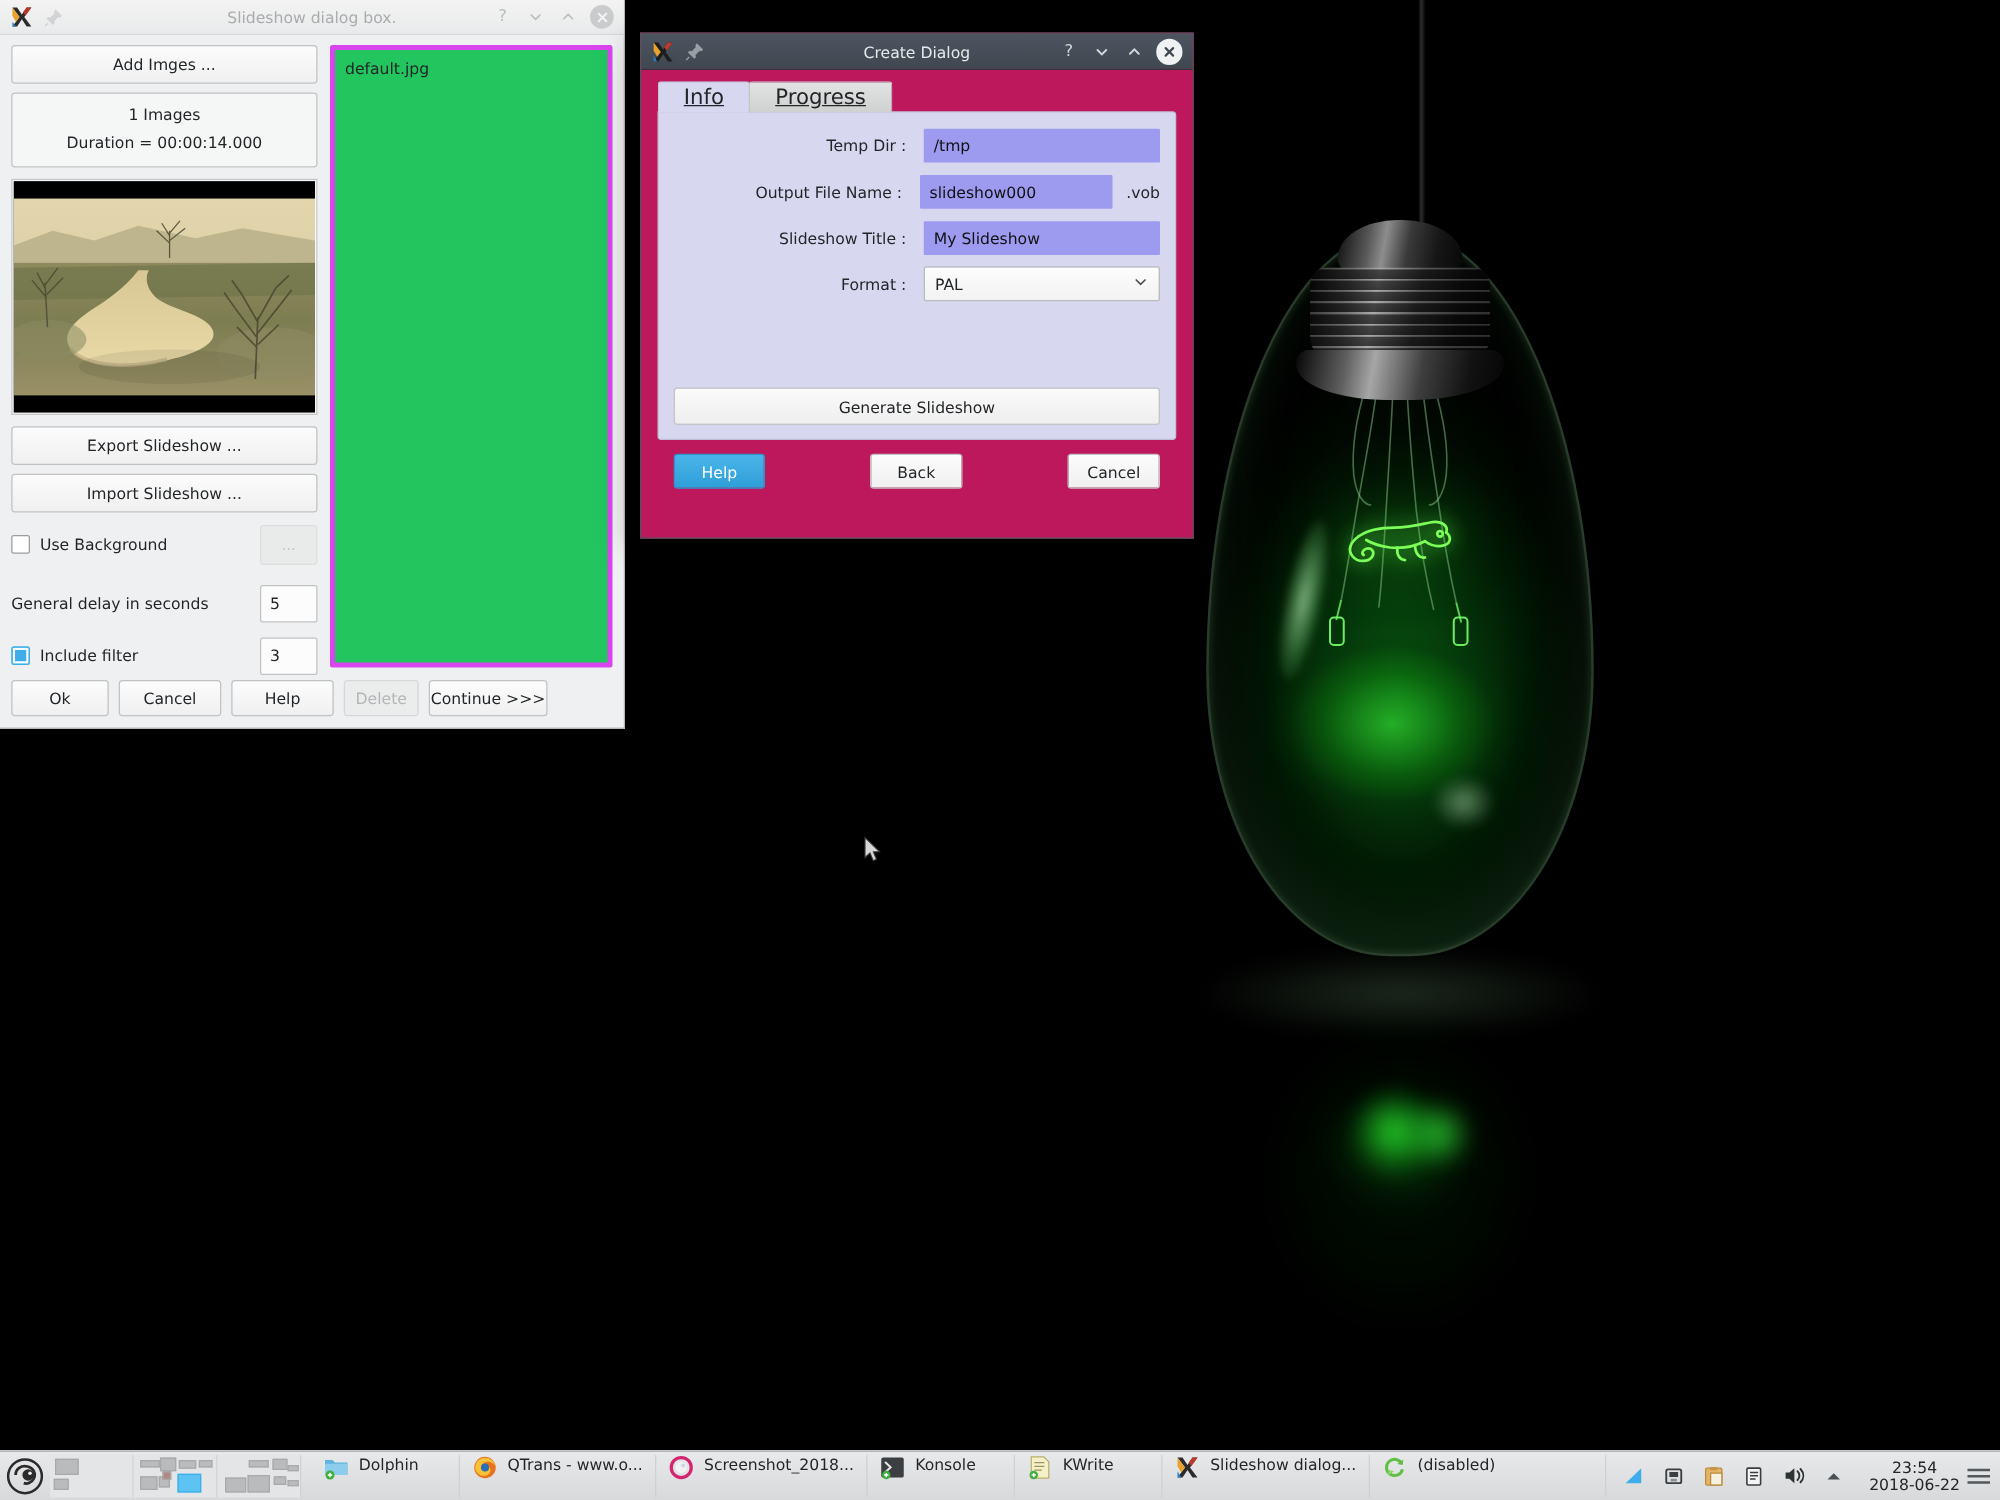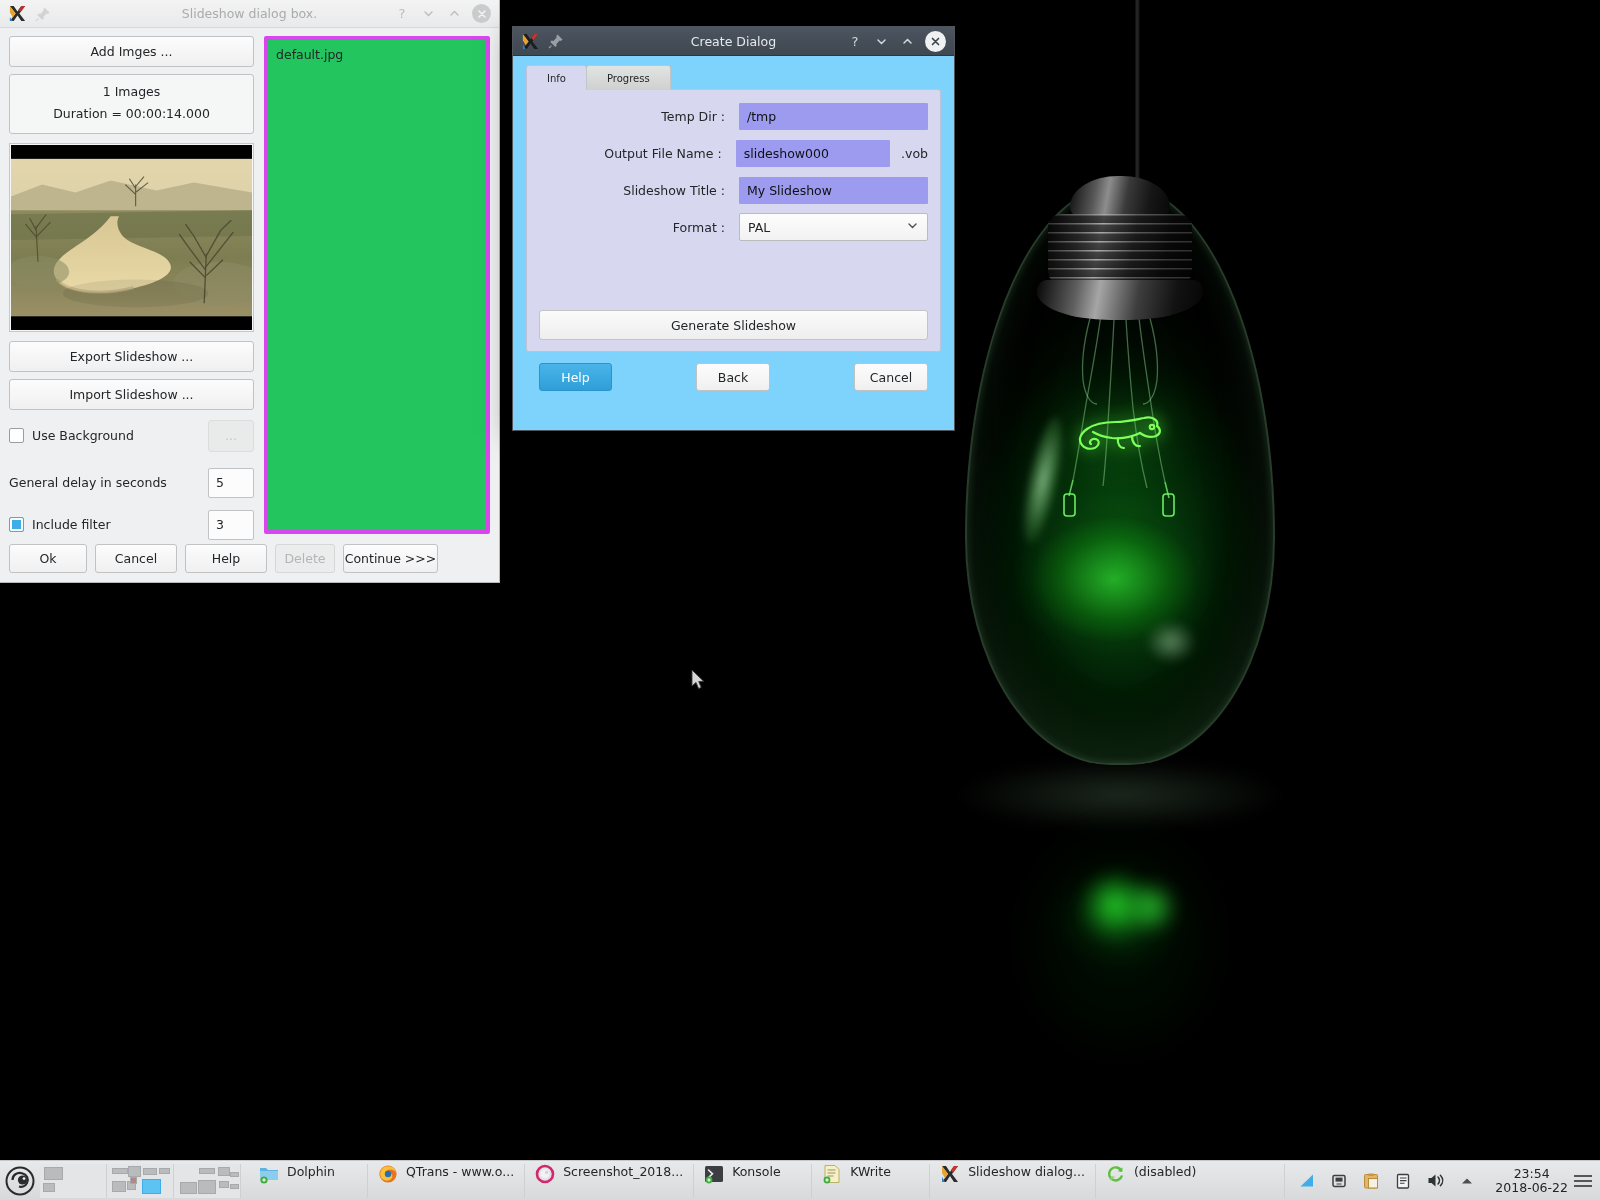--- a/index.html
+++ b/index.html
@@ -195,21 +195,21 @@
     padding:7px 8px; overflow:hidden;
   }
   .file-item { font-size:12.5px; color:#232629; cursor:pointer; }
 
   .w1-footer { display:flex; gap:8px; padding:8px 9px 9px; position:absolute; left:0; right:0; bottom:0; }
   .w1-footer .kbtn { padding:6px 0; }
 
   
   #win-create {
     left:512px; top:26px; width:443px; height:405px;
-    background:#7dd3fc;
+    background:#be185d;
     border:1px solid #51565c;
     box-shadow: 0 6px 26px rgba(0,0,0,.55);
   }
   .tb-active {
     height:29px;
     background:linear-gradient(#4c5560,#3f4750);
     display:flex; align-items:center; padding:0 8px; position:relative;
     border-bottom:1px solid #2f353b;
   }
   .tb-title-active {
@@ -220,23 +220,24 @@
               font-size:13px; color:#d3d7da; cursor:pointer; }
   .tb-close-a {
     width:21px; height:21px; border-radius:50%; background:#f0f1f2; color:#3f4750;
     display:flex; align-items:center; justify-content:center; font-size:13px; cursor:pointer;
   }
 
   .cd-body { padding:9px 13px 0 13px; }
   .tabbar { display:flex; align-items:flex-end; height:25px; position:relative; z-index:2; }
   .tab {
     height:25px; padding:12px 20px; display:flex; align-items:center;
-    font-size:10px; color:#232629; cursor:pointer;
+    font-size:17px; color:#232629; cursor:pointer;
     border:1px solid #c2c4c6; border-bottom:none;
     border-radius:3px 3px 0 0;
+    text-decoration:underline;
   }
   .tab.active { background:#d7d7ef; border-color:#c0c1d8; color:#232629; }
   .tab.inactive { background:linear-gradient(#e2e3e3,#cfd0d0); color:#232629; margin-left:-1px; }
 
   .tab-pane {
     background:#d7d7ef; border:1px solid #c0c1d8; border-radius:0 3px 3px 3px;
     margin-top:-1px; padding:12px 12px 11px 12px; height:263px;
     position:relative; z-index:1;
   }
   .frow { display:flex; align-items:center; height:28px; margin-bottom:9px; }

